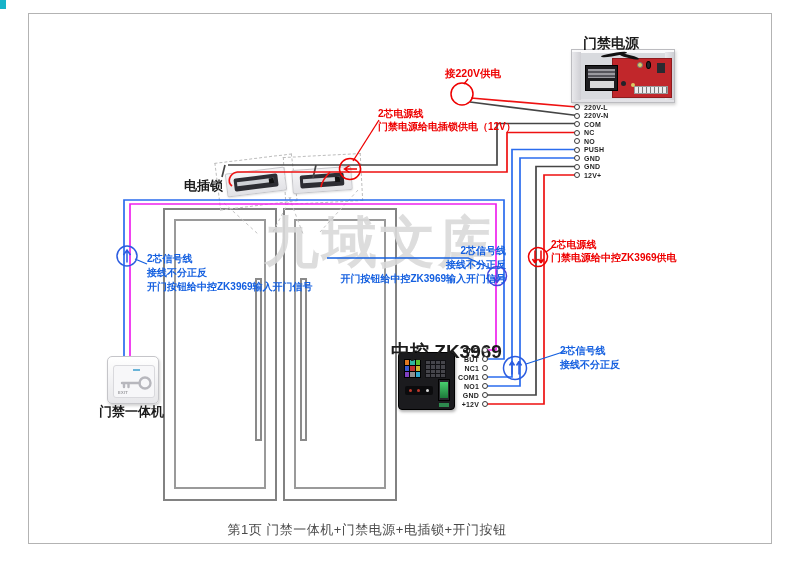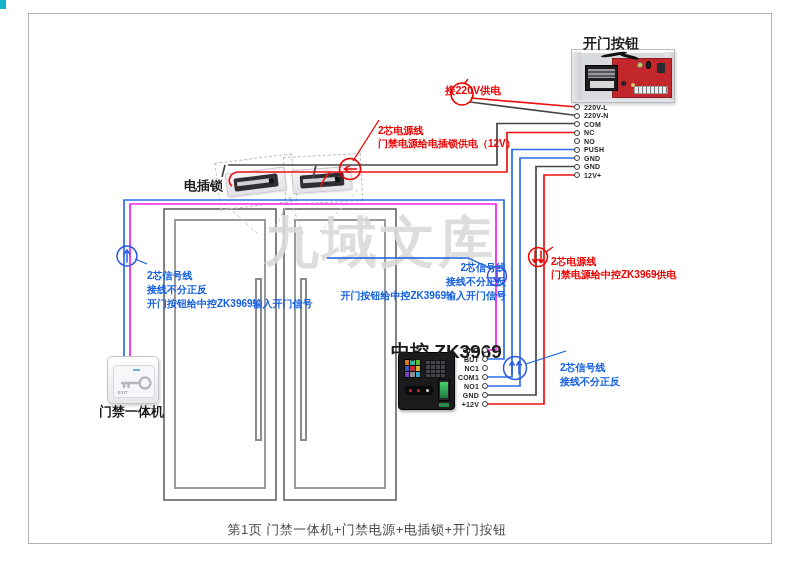--- a/index.html
+++ b/index.html
@@ -69,21 +69,21 @@
   .lock-notch { right:4px; top:4px; width:5px; height:5px; background:#111; }
 
   
   .exit-plate { left:107px; top:356px; width:52px; height:48px; background:linear-gradient(180deg,#ffffff,#e7e7ea);
     border:1px solid #c5c5c9; border-radius:5px; z-index:1; box-shadow:1px 2px 3px rgba(0,0,0,.18); }
   .exit-face { left:5px; top:8px; width:42px; height:33px; background:#f7f7f9; border:1px solid #d9d9dd; border-radius:3px; }
   .exit-led { left:19px; top:3px; width:7px; height:2px; background:#6ab4d8; }
   .exit-text { left:4px; top:24px; font-size:4px; color:#9a9a9e; font-weight:bold; letter-spacing:.3px; }
 
   
-  .ann { z-index:5; font-weight:bold; line-height:13.5px; font-size:10px; white-space:nowrap;margin-top:17px; }
+  .ann { z-index:5; font-weight:bold; line-height:13.5px; font-size:10px; white-space:nowrap; }
   .ann-red { color:#ee0000; }
   .ann-blue { color:#1560e0; }
   .ann div { white-space:nowrap; }
 
   .caption { left:28px; top:521px; width:678px; text-align:center; font-size:13px; color:#4a4a4a; z-index:4; letter-spacing:.5px; }
 
   svg.wires { position:absolute; left:0; top:0; z-index:3; }
 </style>
 </head>
 <body>
@@ -113,21 +113,21 @@
     </div>
   </div>
   <div class="abs lock-plate" style="left:292px;top:168px;transform:rotate(-4deg);">
     <div class="abs lock-body">
       <div class="abs lock-metal"></div>
       <div class="abs lock-notch"></div>
     </div>
   </div>
   <div class="abs comp-label" style="left:184px;top:177px;font-size:13px;font-family:Liberation Serif, serif;">电插锁</div>
 
-  <div class="abs comp-label" style="left:583px;top:35px;font-size:14px;">开门按钮</div>
+  <div class="abs comp-label" style="left:583px;top:35px;font-size:14px;">门禁电源</div>
   <div class="abs psu-case">
     <div class="abs psu-flange" style="left:0;"></div>
     <div class="abs psu-flange" style="right:0;"></div>
     <div class="abs psu-cavity">
       <div class="abs psu-pcb">
         <div class="abs psu-cap" style="left:24px;top:3px;width:6px;height:6px;background:#d9cb63;border:1px solid #777;"></div>
         <div class="abs psu-cap" style="left:33px;top:2px;width:5px;height:8px;background:#23232a;border:1px solid #000;"></div>
         <div class="abs" style="left:44px;top:4px;width:8px;height:10px;background:#2a2a30;"></div>
         <div class="abs psu-cap" style="left:8px;top:22px;width:5px;height:5px;background:#23232a;"></div>
         <div class="abs psu-cap" style="left:18px;top:24px;width:4px;height:4px;background:#d9cb63;"></div>

